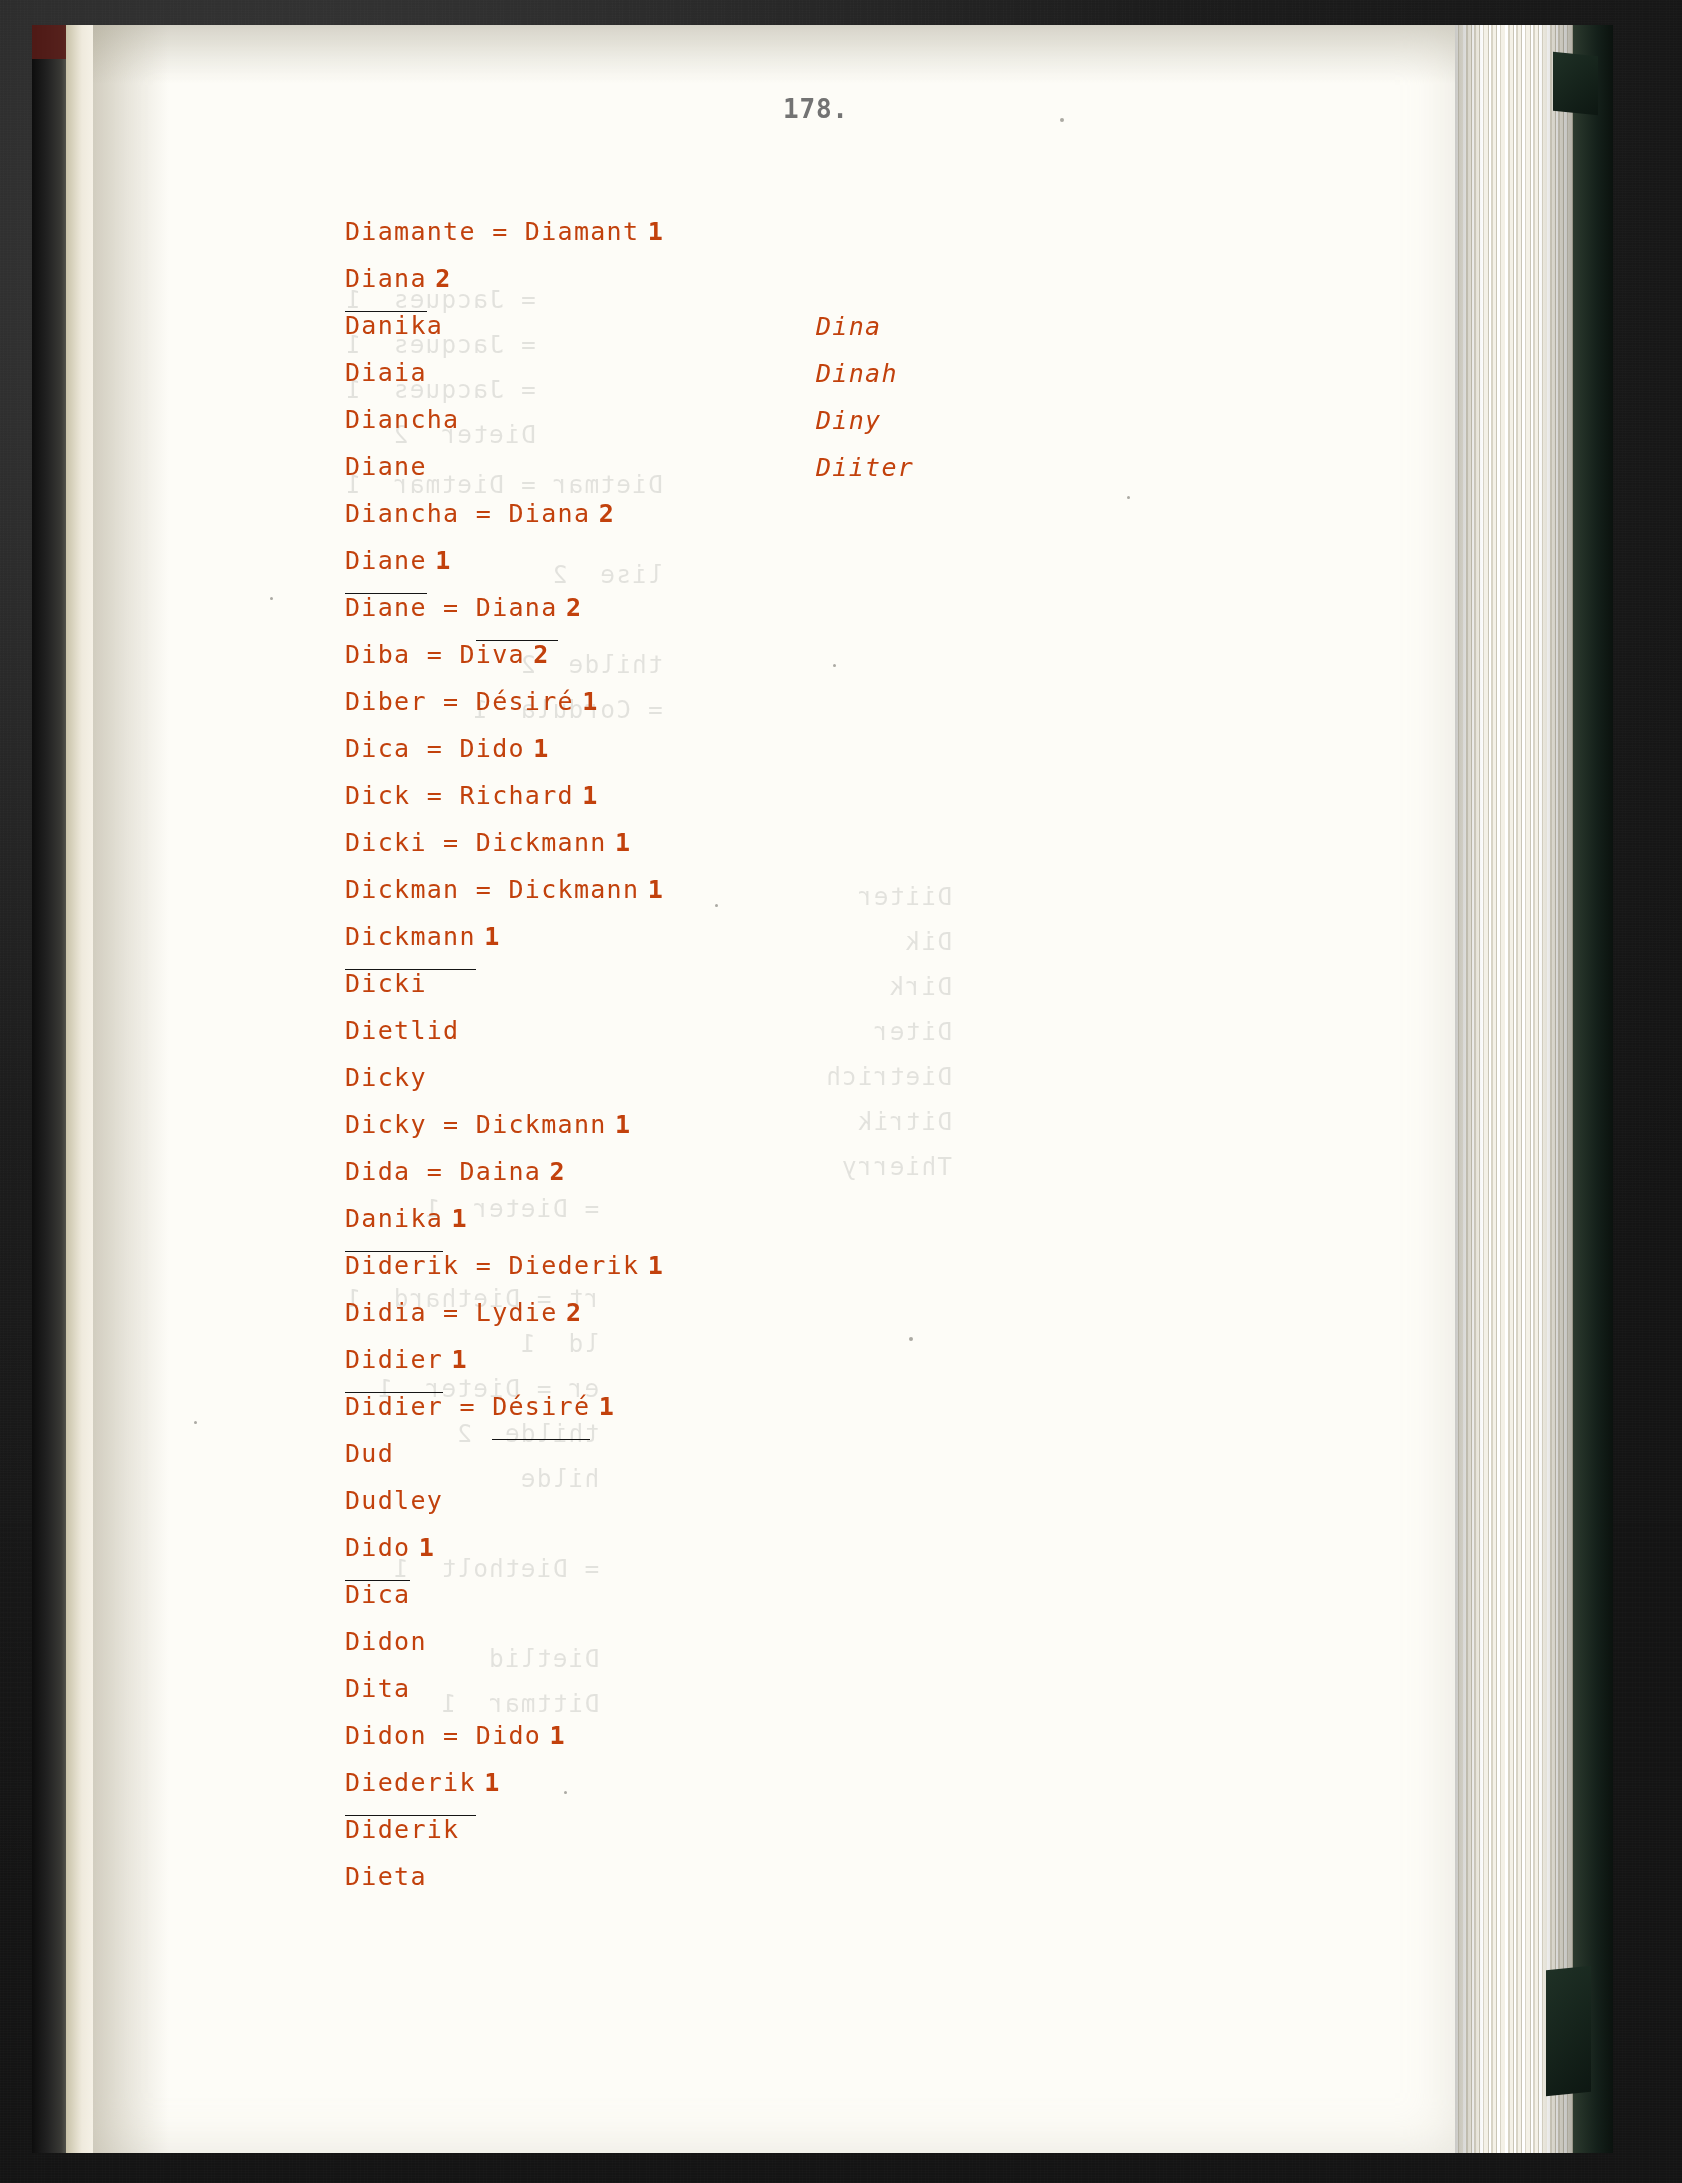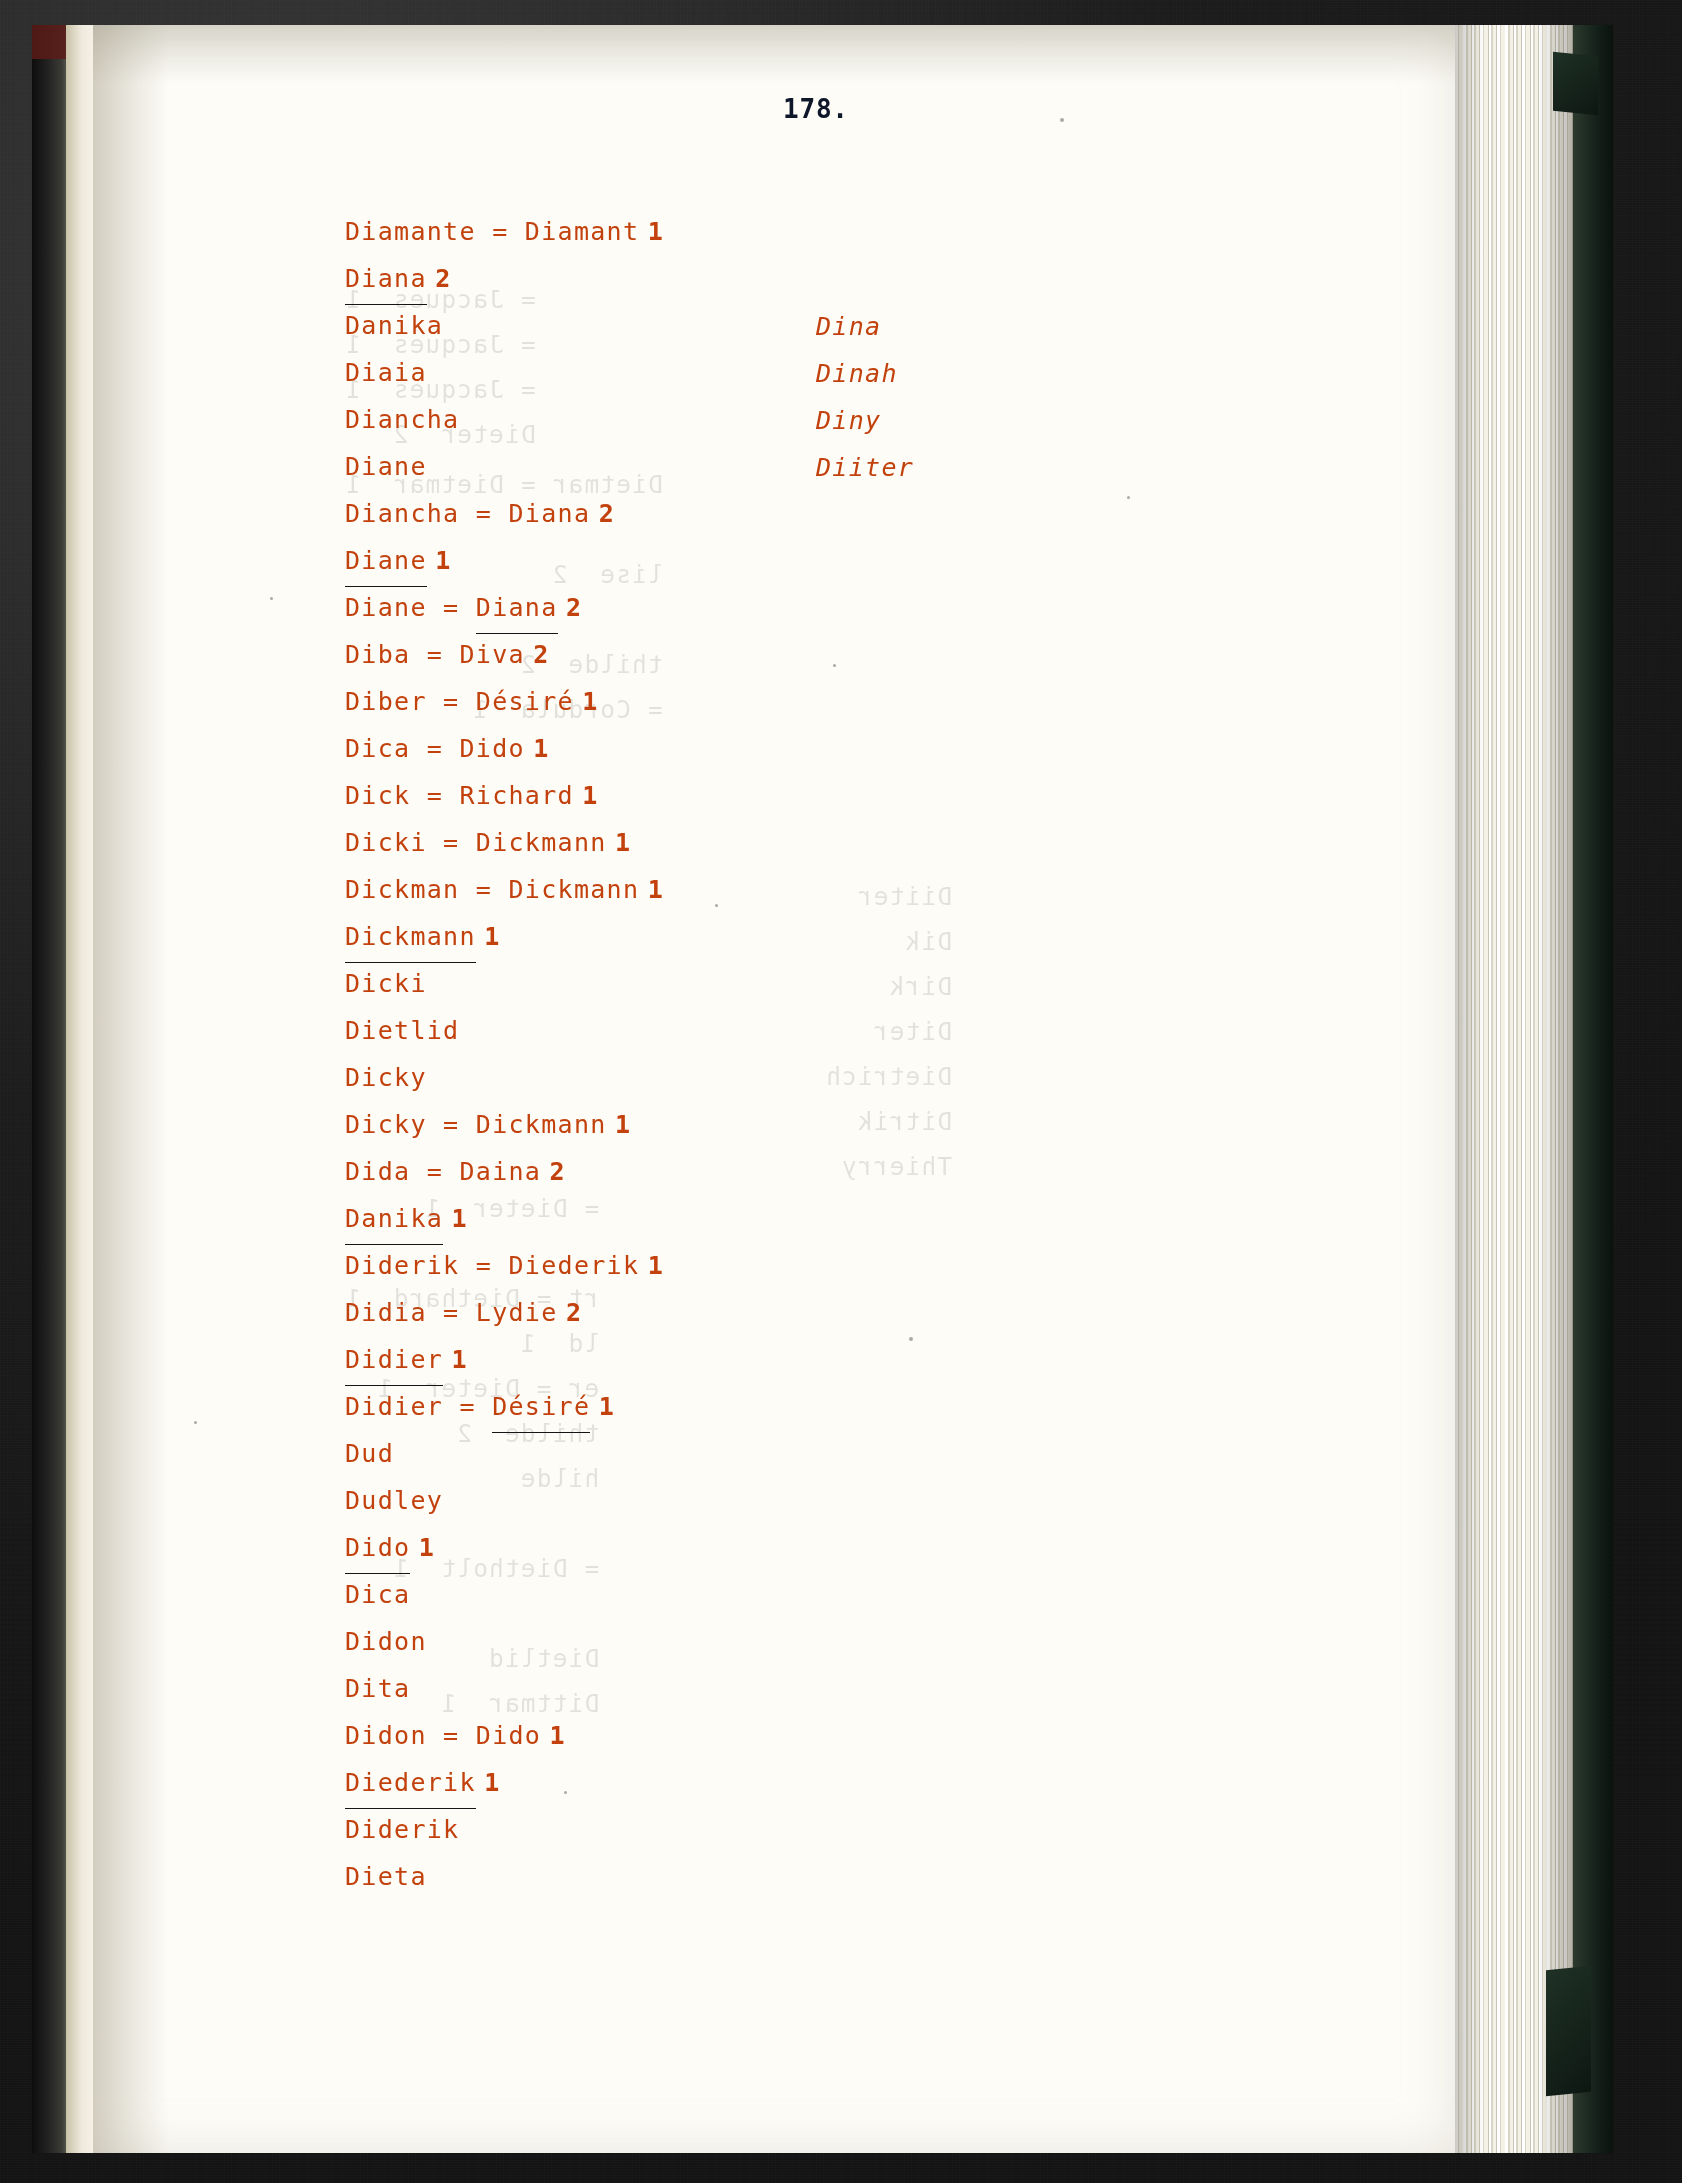--- a/index.html
+++ b/index.html
@@ -136,21 +136,21 @@
     left: 0; top: 0;
     width: 100%; height: 100%;
   }
 
   .folio {
     position: absolute;
     left: 690px;
     top: 69px;
     font-size: 26px;
     letter-spacing: 0.8px;
-    color: #0f172a;
+    color: #737373;
     font-weight: 700;
   }
 
   .col {
     position: absolute;
   }
   #col-main { left: 252px; top: 183px; }
   #col-side { left: 723px; top: 278px; font-style: italic; }
 
   .line {
@@ -159,21 +159,21 @@
     font-size: 25px;
     letter-spacing: 1.3px;
     color: #c2410c;
     white-space: pre;
   }
   .line .num {
     font-weight: 700;
     padding-left: 8.4px;
     letter-spacing: 0;
   }
-  .u { border-bottom: 1.7px solid #151515; padding-bottom: 11px; }
+  .u { border-bottom: 1.7px solid #151515; padding-bottom: 18px; }
 
   
   .ghost {
     position: absolute;
     font-size: 24.4px;
     letter-spacing: 1.2px;
     color: #171717;
     opacity: .11;
     white-space: pre;
     transform: scaleX(-1);

